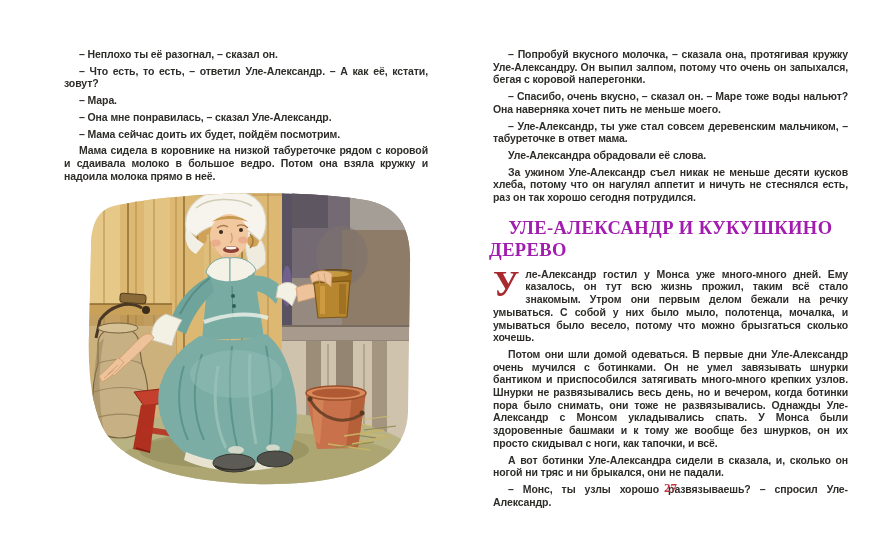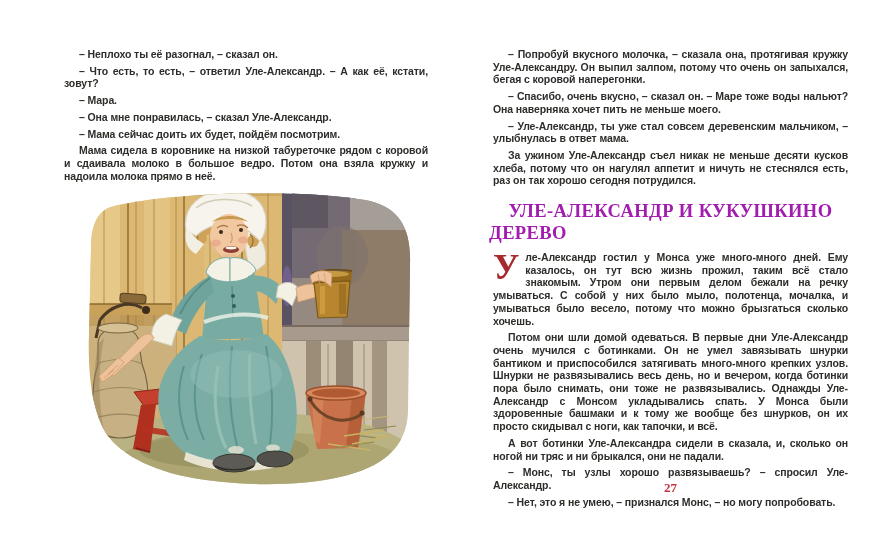--- a/index.html
+++ b/index.html
@@ -263,28 +263,28 @@
 
         </g>
       </svg>
     </figure>
   </section>
 
   <section>
     <div class="text-col right-col">
       <p class="para">– Попробуй вкусного молочка, – сказала она, протягивая кружку Уле-Александру. Он выпил залпом, потому что очень он запыхался, бегая с коровой наперегонки.</p>
       <p class="para">– Спасибо, очень вкусно, – сказал он. – Маре тоже воды нальют? Она наверняка хочет пить не меньше моего.</p>
-      <p class="para">– Уле-Александр, ты уже стал совсем деревенским мальчиком, – улыбнулась в ответ мама.</p>
+      <p class="para">– Уле-Александр, ты уже стал совсем деревенским мальчиком, – табуреточке в ответ мама.</p>
+      <p class="para">Уле-Александра обрадовали её слова.</p>
       <p class="para">За ужином Уле-Александр съел никак не меньше десяти кусков хлеба, потому что он нагулял аппетит и ничуть не стеснялся есть, раз он так хорошо сегодня потрудился.</p>
 
       <h1 class="chapter-title">УЛЕ-АЛЕКСАНДР И КУКУШКИНО ДЕРЕВО</h1>
 
       <p class="para dropcap-para"><span class="dropcap">У</span><span>ле-Александр гостил у Монса уже много-много дней. Ему казалось, он тут всю жизнь прожил, таким всё стало знакомым. Утром они первым делом бежали на речку умываться. С собой у них было мыло, полотенца, мочалка, и умываться было весело, потому что можно брызгаться сколько хочешь.</span></p>
       <p class="para">Потом они шли домой одеваться. В первые дни Уле-Александр очень мучился с ботинками. Он не умел завязывать шнурки бантиком и приспособился затягивать много-много крепких узлов. Шнурки не развязывались весь день, но и вечером, когда ботинки пора было снимать, они тоже не развязывались. Однажды Уле-Александр с Монсом укладывались спать. У Монса были здоровенные башмаки и к тому же вообще без шнурков, он их просто скидывал с ноги, как тапочки, и всё.</p>
       <p class="para">А вот ботинки Уле-Александра сидели в сказала, и, сколько он ногой ни тряс и ни брыкался, они не падали.</p>
       <p class="para">– Монс, ты узлы хорошо развязываешь? – спросил Уле-Александр.</p>
-      <p class="para">– Нет, это я не умею, – признался Монс, – но могу попробовать.</p>
     </div>
 
     <div class="page-number">27</div>
   </section>
 
 </div>
 
 </body></html>

